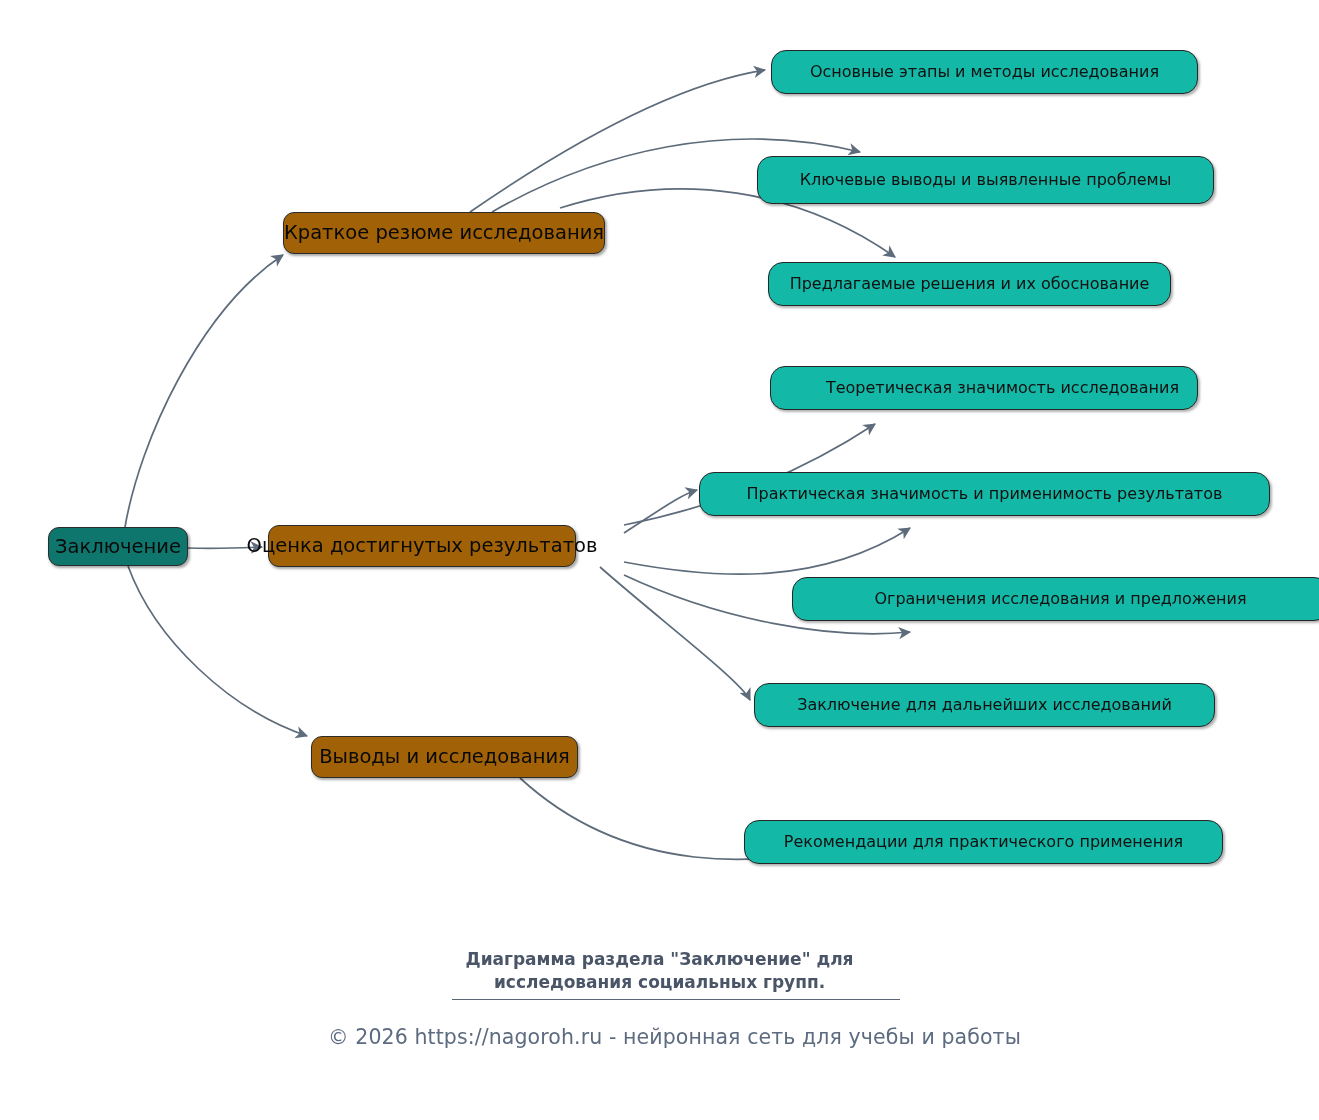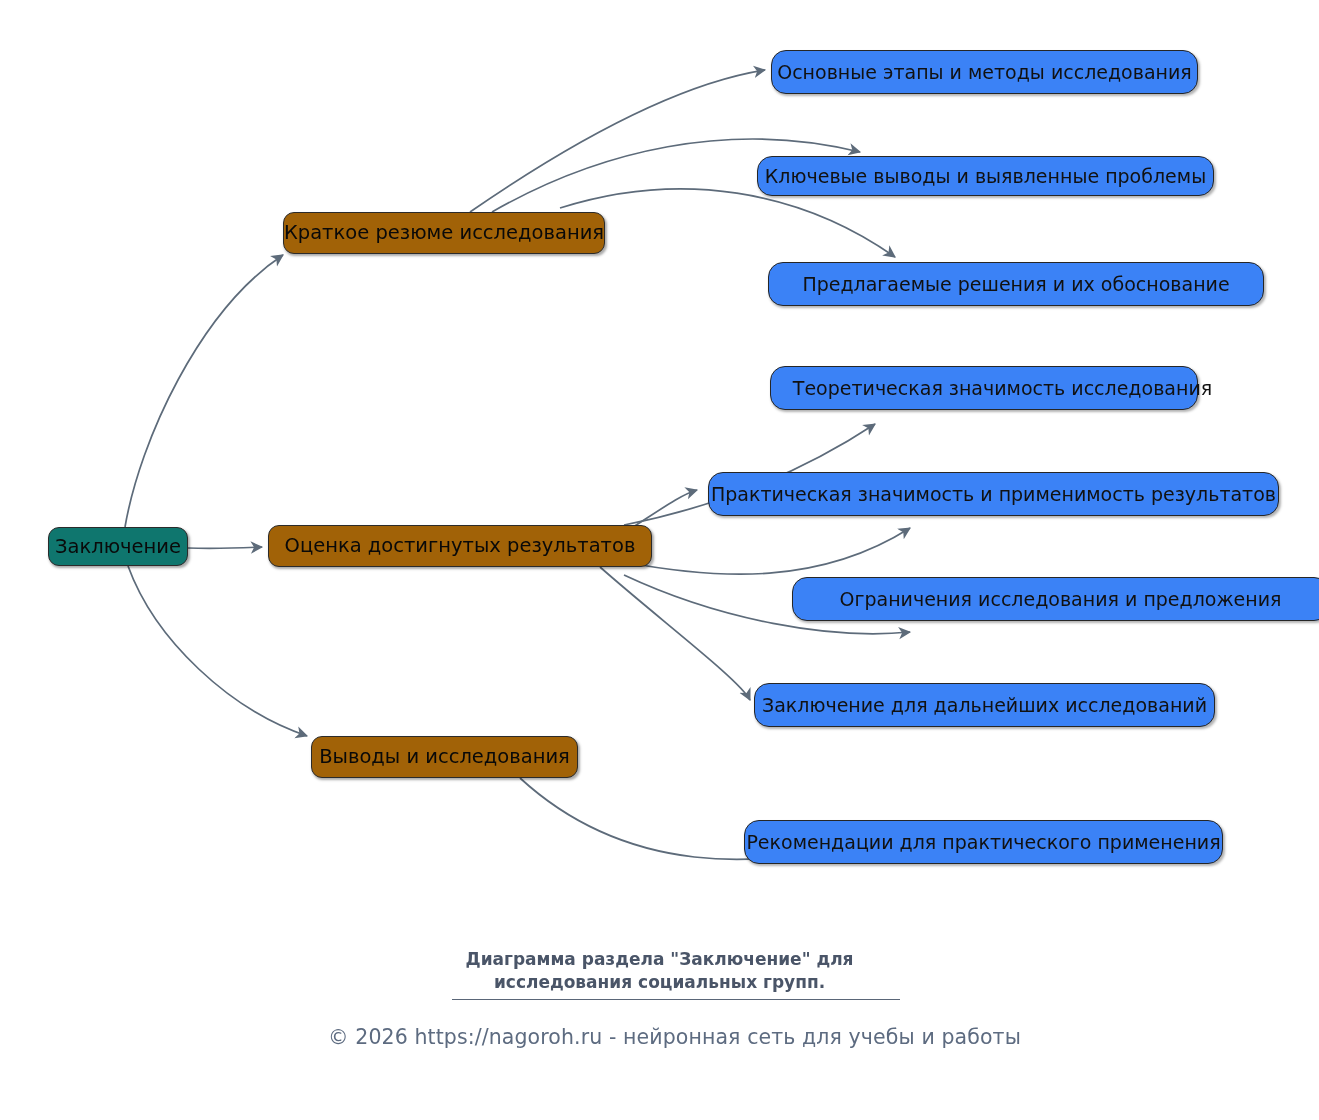--- a/index.html
+++ b/index.html
@@ -43,25 +43,25 @@
   }
   .node-branch {
     background: #a16207;
     border: 1.6px solid #2b2b2b;
     border-radius: 11px;
     color: #090909;
     font-size: 19.5px;
     box-shadow: 1.5px 2px 2.5px rgba(0,0,0,0.34);
   }
   .node-leaf {
-    background: #3b82f6;
+    background: #14b8a6;
     border: 1.5px solid #262626;
     border-radius: 15px;
     color: #111111;
-    font-size: 19px;
+    font-size: 16px;
     box-shadow: 1.5px 2px 2.5px rgba(0,0,0,0.30);
     align-items: center;
   }
   .caption {
     position: absolute;
     left: 0;
     width: 1319px;
     text-align: center;
     color: #4a5568;
     font-size: 17px;
@@ -118,45 +118,45 @@
   </svg>
 
   <div class="node node-root" style="left:48px; top:527px; width:140px; height:39px;">
     <span>Заключение</span>
   </div>
 
   <div class="node node-branch" style="left:283px; top:212px; width:322px; height:42px;">
     <span>Краткое резюме исследования</span>
   </div>
 
-  <div class="node node-branch" style="left:268px; top:525px; width:384px; height:42px;">
+  <div class="node node-branch" style="left:268px; top:525px; width:308px; height:42px;">
     <span>Оценка достигнутых результатов</span>
   </div>
 
   <div class="node node-branch" style="left:311px; top:736px; width:267px; height:42px;">
     <span>Выводы и исследования</span>
   </div>
 
   <div class="node node-leaf" style="left:771px; top:50px; width:427px; height:44px;">
     <span>Основные этапы и методы исследования</span>
   </div>
 
-  <div class="node node-leaf" style="left:757px; top:156px; width:457px; height:40px;">
+  <div class="node node-leaf" style="left:757px; top:156px; width:457px; height:48px;">
     <span>Ключевые выводы и выявленные проблемы</span>
   </div>
 
-  <div class="node node-leaf" style="left:768px; top:262px; width:496px; height:44px;">
+  <div class="node node-leaf" style="left:768px; top:262px; width:403px; height:44px;">
     <span>Предлагаемые решения и их обоснование</span>
   </div>
 
   <div class="node node-leaf" style="left:770px; top:366px; width:428px; height:44px;padding-left:37px;">
     <span>Теоретическая значимость исследования</span>
   </div>
 
-  <div class="node node-leaf" style="left:699px; top:472px; width:571px; height:44px;margin-left:9px;">
+  <div class="node node-leaf" style="left:699px; top:472px; width:571px; height:44px;">
     <span>Практическая значимость и применимость результатов</span>
   </div>
 
   <div class="node node-leaf" style="left:760px; top:577px; width:537px; height:44px;margin-left:32px;">
     <span>Ограничения исследования и предложения</span>
   </div>
 
   <div class="node node-leaf" style="left:754px; top:683px; width:461px; height:44px;">
     <span>Заключение для дальнейших исследований</span>
   </div>

